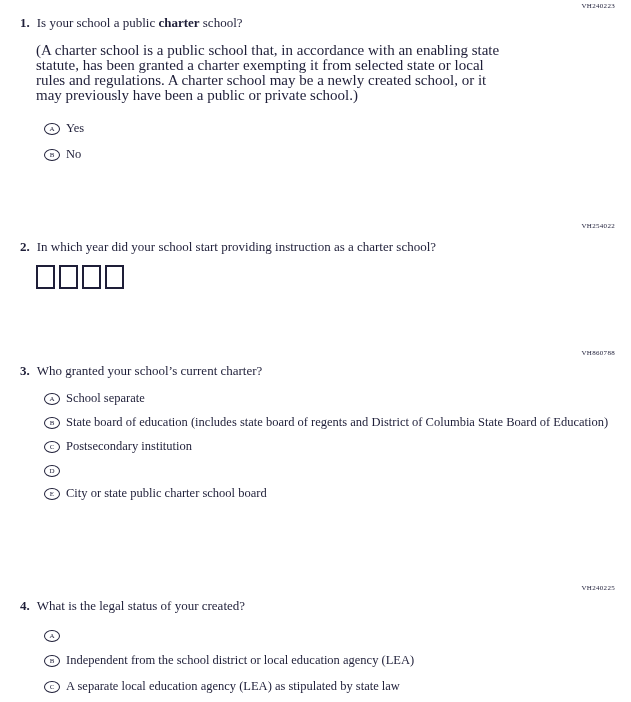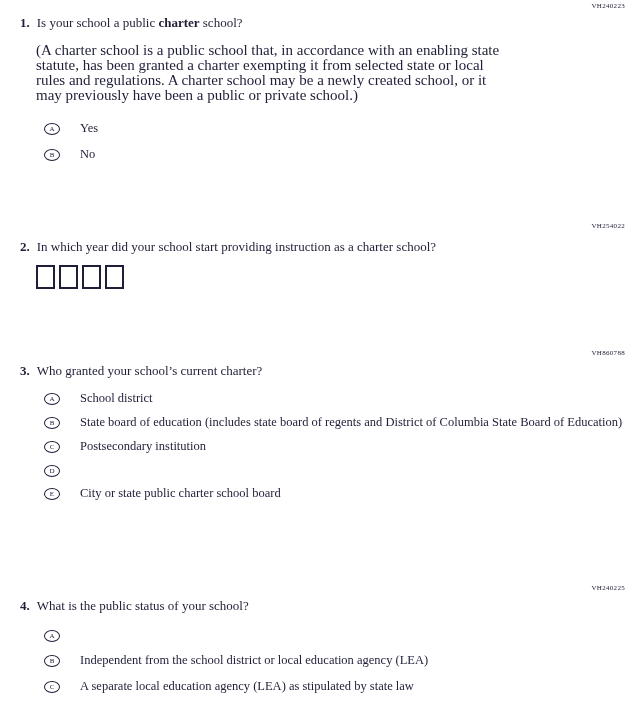--- a/index.html
+++ b/index.html
@@ -7,21 +7,21 @@
     position:relative;
     width:631px;height:702px;
     background:#ffffff;
     font-family:"Liberation Serif","DejaVu Serif",serif;
     color:#1e1e38;
     overflow:hidden;
   }
   .qblock{position:absolute;left:0;right:0;}
   .code{
     text-align:right;
-    padding-right:6px;
+    padding-right:16px;
     font-size:7px;
     letter-spacing:.3px;
     color:#1e1e38;
   }
   .q-row{display:flex;align-items:flex-start;padding-left:20px;}
   .q-num{font-weight:bold;font-size:13px;line-height:16px;flex:0 0 auto;}
   .q-text{font-size:13px;line-height:16px;margin-left:7px;}
   .q-text b{font-weight:bold;text-align:center;}
   .note{
     margin:12px 0 0 36px;
@@ -46,21 +46,21 @@
     justify-content:center;
     margin-top:2px;
   }
   .bubble i{
     font-style:normal;
     font-size:7px;
     line-height:1;
     transform:translateY(-0.5px);
   }
   .opt-label{
-    margin-left:20px;
+    margin-left:6px;
     font-size:12.5px;
     line-height:15px;
     max-width:550px;
   }
   .digit-boxes{margin:10px 0 0 36px;display:flex;}
   .digit-box{
     width:15px;height:20px;
     border:2px solid #1e1e38;
     margin-right:4px;
     background:#ffffff;
@@ -125,21 +125,21 @@
     <div class="code">VH860788</div>
     <div class="q-row">
       <span class="q-num">3.</span>
       <div class="q-text">Who granted your school’s current charter?</div>
     </div>
     <div class="options">
       <div class="option">
         <span class="bubble">
             <i>A</i>
           </span>
-        <span class="opt-label">School district</span>
+        <span class="opt-label">School separate</span>
       </div>
       <div class="option">
         <span class="bubble">
             <i>B</i>
           </span>
         <span class="opt-label">State board of education (includes state board of regents and District of Columbia State Board of Education)</span>
       </div>
       <div class="option">
         <span class="bubble">
             <i>C</i>
@@ -157,21 +157,21 @@
           </span>
         <span class="opt-label">City or state public charter school board</span>
       </div>
     </div>
   </div>
 
   <div class="qblock" id="q4">
     <div class="code">VH240225</div>
     <div class="q-row">
       <span class="q-num">4.</span>
-      <div class="q-text">What is the public status of your school?</div>
+      <div class="q-text">What is the legal status of your created?</div>
     </div>
     <div class="options">
       <div class="option">
         <span class="bubble">
             <i>A</i>
           </span>
       </div>
       <div class="option">
         <span class="bubble">
             <i>B</i>

